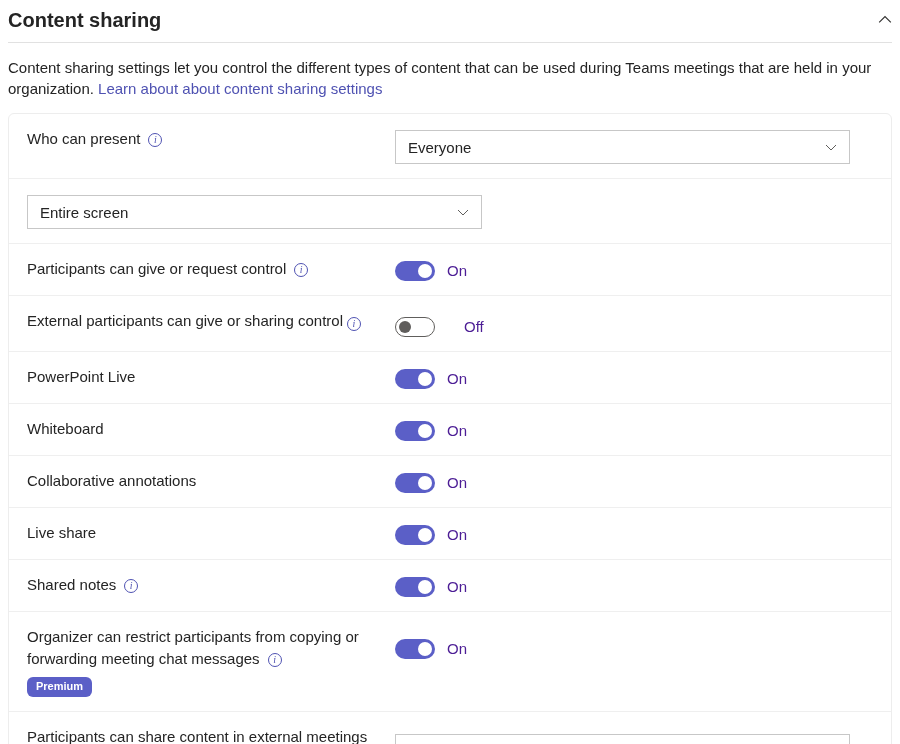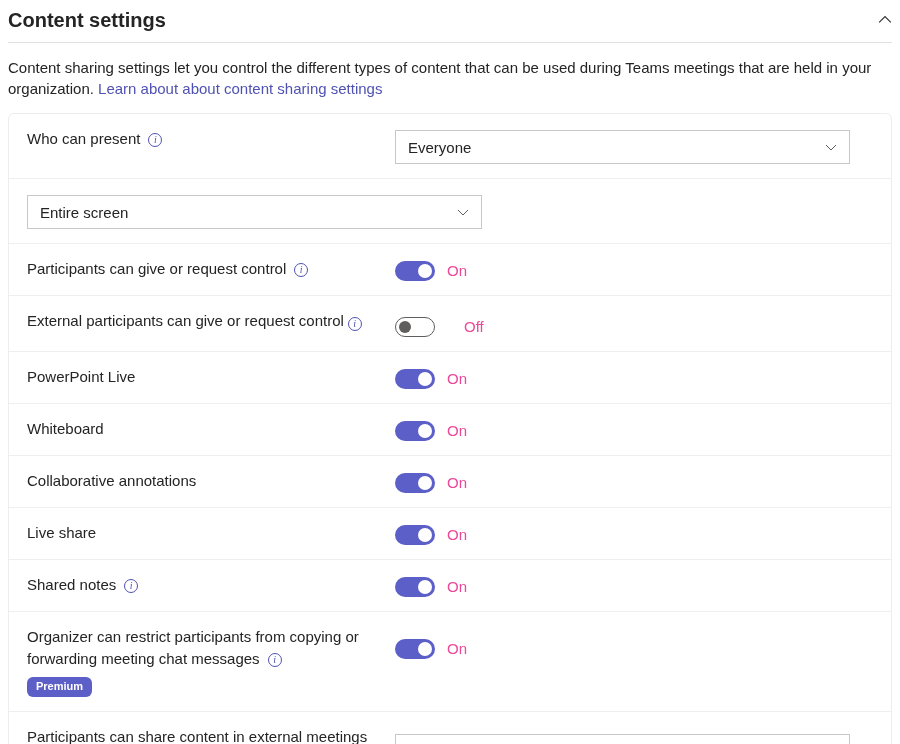--- a/index.html
+++ b/index.html
@@ -55,34 +55,34 @@
       width: 40px; height: 20px; border-radius: 10px; position: relative;
       display: inline-block; cursor: pointer;
     }
     .toggle.on { background: #5b5fc7; }
     .toggle.off { background: #fff; border: 1px solid #605e5c; }
     .knob {
       position: absolute; top: 3px; width: 14px; height: 14px; border-radius: 50%;
     }
     .toggle.on .knob { right: 3px; background: #fff; }
     .toggle.off .knob { left: 3px; background: #605e5c; width:12px; height:12px; top:3px; }
-    .toggle-text { font-size: 15px; color:#ec4899; }
+    .toggle-text { font-size: 15px; color:#4c1d95; }
     .badge {
       display: inline-block; background: #5b5fc7; color: #fff;
       font-size: 11px; font-weight: 600; border-radius: 6px;
       padding: 2px 9px; width: fit-content;
     }
     .off-wrap { display:flex; align-items:center; gap:29px; padding-top:6px; }
   </style>
 </head>
 <body>
 
 <div class="page">
   <div class="section-header">
-    <div class="section-title">Content settings</div>
+    <div class="section-title">Content sharing</div>
     <span class="chev">
       <svg viewBox="0 0 12 12">
           <path d="M1 8 L6 3 L11 8" fill="none" stroke="currentColor" stroke-width="1"></path>
         </svg>
     </span>
   </div>
   <div class="hr"></div>
 
   <div class="intro">
     <span>Content sharing settings let you control the different types of content that can be used during Teams meetings that are held in your organization. </span><a href="#">Learn about about content sharing settings</a>
@@ -129,21 +129,21 @@
         <span class="toggle on">
             <span class="knob"></span>
           </span>
         <span class="toggle-text">On</span>
       </div>
     </div>
 
     <div class="row">
       <div class="label-col">
         <div>
-          <span class="label-line">External participants can give or request control</span>
+          <span class="label-line">External participants can give or sharing control</span>
           <span class="info-icon" style="margin-left:0; margin-top:4px;">i</span>
         </div>
       </div>
       <div class="control-col off-wrap">
         <span class="toggle off">
             <span class="knob"></span>
           </span>
         <span class="toggle-text">Off</span>
       </div>
     </div>

